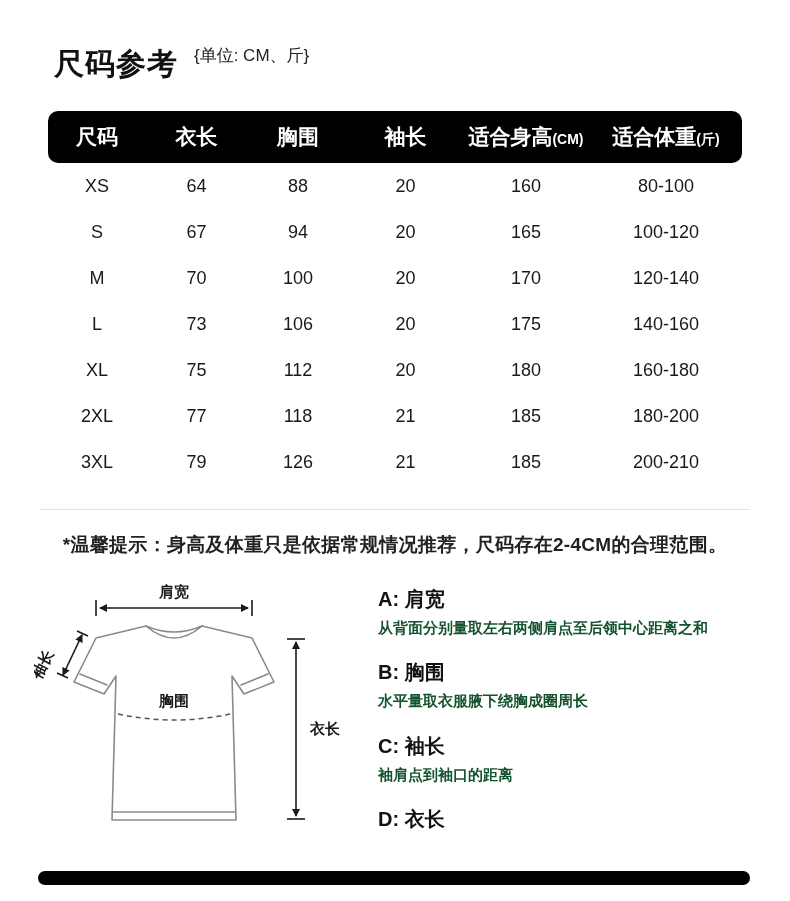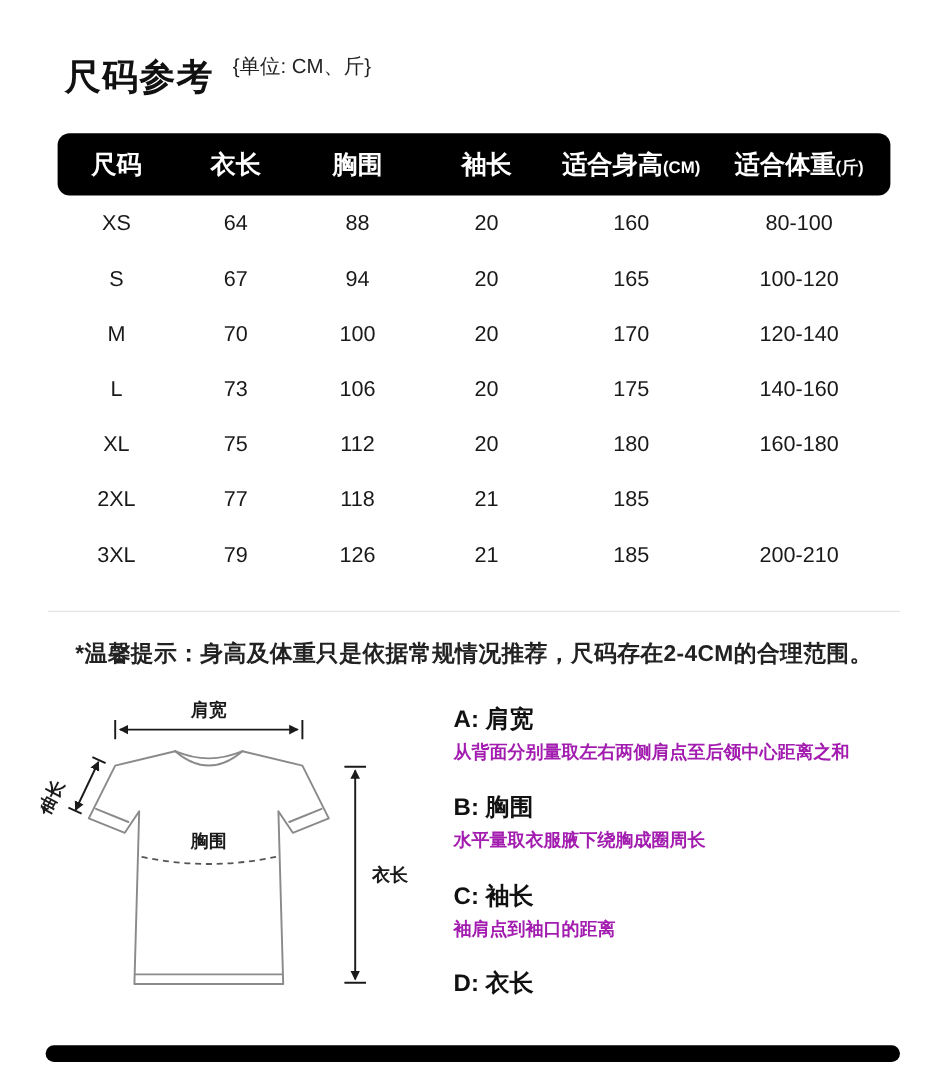--- a/index.html
+++ b/index.html
@@ -22,21 +22,21 @@
   
   .note{margin:24px 40px 0 40px;border-top:1px solid #e3e3e3;padding-top:22px;text-align:center;
         font-size:19px;font-weight:700;color:#222;letter-spacing:.3px;}
 
   
   .diagram-section{display:flex;margin:24px 36px 0 34px;}
   .shirt-wrap{flex:0 0 330px;}
   .svg-label{font-size:15px;font-weight:700;fill:#1a1a1a;font-family:"Liberation Sans","DejaVu Sans",sans-serif;}
   .legend{flex:1;display:flex;flex-direction:column;gap:21px;padding:4px 0 0 14px;}
   .legend-title{font-size:20px;font-weight:700;color:#111;margin-bottom:5px;}
-  .legend-desc{font-size:15px;font-weight:700;color:#a21caf;line-height:1.35;}
+  .legend-desc{font-size:15px;font-weight:700;color:#14532d;line-height:1.35;}
 
   
   .bottom-pill{position:absolute;left:38px;right:40px;bottom:16px;height:14px;background:#000;border-radius:8px;}
 </style>
 </head>
 <body>
 
 <div class="card">
 
   <div class="title-row">
@@ -93,20 +93,21 @@
       <div class="td">20</div>
       <div class="td">180</div>
       <div class="td">160-180</div>
     </div>
     <div class="trow">
       <div class="td">2XL</div>
       <div class="td">77</div>
       <div class="td">118</div>
       <div class="td">21</div>
       <div class="td">185</div>
+      <div class="td">180-200</div>
     </div>
     <div class="trow">
       <div class="td">3XL</div>
       <div class="td">79</div>
       <div class="td">126</div>
       <div class="td">21</div>
       <div class="td">185</div>
       <div class="td">200-210</div>
     </div>
   </div>

